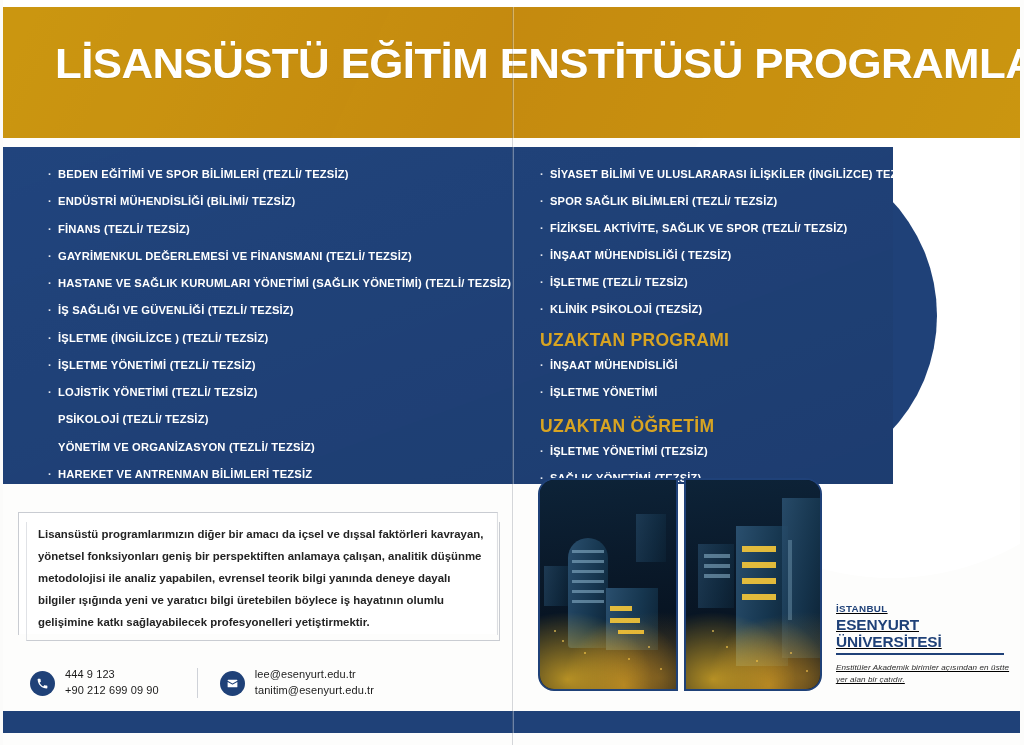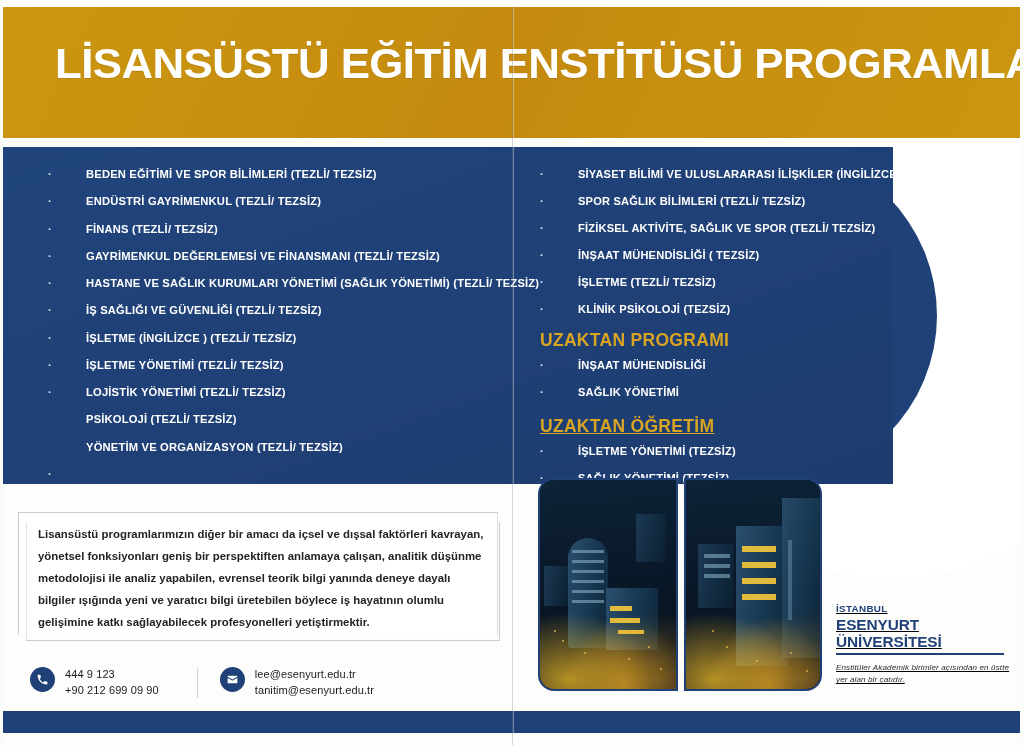--- a/index.html
+++ b/index.html
@@ -97,31 +97,31 @@
     line-height:1.15;
     margin-bottom:14.4px;
     white-space:nowrap;
   }
   .col-right .prog-item{margin-bottom:14.2px;font-size:11.1px;}
   .prog-item .bu{
     display:inline-block;width:10px;flex:0 0 10px;
     color:#e6e9ef;font-size:11px;line-height:1.15;
   }
   .prog-item.nobullet .bu{visibility:hidden;}
-  .prog-item .tx{display:inline-block;margin-left:28px;}
+  .prog-item .tx{display:inline-block;}
 
   .sec-head{
     color:#d8a422;
     font-size:17.5px;
     font-weight:bold;
     letter-spacing:.3px;
     margin:4px 0 8px 0;
     white-space:nowrap;
   }
-  .sec-head.second{margin-top:18px;text-decoration:underline;}
+  .sec-head.second{margin-top:18px;}
 
   
   .para-card{
     position:absolute;left:18px;top:512px;width:478px;height:122px;
     z-index:14;
     background:#ffffff;
   }
   .para-card .frame-a{
     position:absolute;left:0;top:0;width:478px;height:122px;
     border-left:1px solid #c9ccd2;
@@ -183,21 +183,21 @@
   .logo-rule{height:2px;background:#1f4178;width:168px;margin-top:3px;}
   .logo-tag{
     margin-top:7px;font-size:8.1px;font-style:italic;color:#2b2b2b;line-height:1.5;letter-spacing:.1px;
   }
 
   
   .contact-row{
     position:absolute;left:30px;top:661px;height:44px;z-index:16;
     display:flex;align-items:center;
   }
-  .contact-item{display:flex;align-items:flex-start;}
+  .contact-item{display:flex;align-items:center;}
   .cbadge{
     width:25px;height:25px;border-radius:50%;
     background:#1f4178;color:#ffffff;
     display:flex;align-items:center;justify-content:center;
     font-size:12px;flex:0 0 25px;
   }
   .clines{margin-left:10px;color:#1b1b1b;font-size:11px;line-height:1.42;letter-spacing:.1px;}
   .contact-div{width:1px;height:30px;background:#cfd2d8;margin:0 22px 0 38px;}
 
   
@@ -228,21 +228,21 @@
     <div class="panel-grain"></div>
   </div>
 
   <div class="col col-left">
     <div class="prog-item">
         <span class="bu">·</span>
         <span class="tx">BEDEN EĞİTİMİ VE SPOR BİLİMLERİ  (TEZLİ/ TEZSİZ)</span>
       </div>
     <div class="prog-item">
         <span class="bu">·</span>
-        <span class="tx">ENDÜSTRİ GAYRİMENKUL (TEZLİ/ TEZSİZ)</span>
+        <span class="tx">ENDÜSTRİ MÜHENDİSLİĞİ (BİLİMİ/ TEZSİZ)</span>
       </div>
     <div class="prog-item">
         <span class="bu">·</span>
         <span class="tx">FİNANS (TEZLİ/ TEZSİZ)</span>
       </div>
     <div class="prog-item">
         <span class="bu">·</span>
         <span class="tx">GAYRİMENKUL DEĞERLEMESİ VE FİNANSMANI (TEZLİ/ TEZSİZ)</span>
       </div>
     <div class="prog-item">
@@ -268,20 +268,21 @@
     <div class="prog-item nobullet">
         <span class="bu">·</span>
         <span class="tx">PSİKOLOJİ (TEZLİ/ TEZSİZ)</span>
       </div>
     <div class="prog-item nobullet">
         <span class="bu">·</span>
         <span class="tx">YÖNETİM VE ORGANİZASYON (TEZLİ/ TEZSİZ)</span>
       </div>
     <div class="prog-item">
         <span class="bu">·</span>
+        <span class="tx">HAREKET VE ANTRENMAN BİLİMLERİ TEZSİZ</span>
       </div>
   </div>
 
   <div class="col col-right">
     <div class="prog-item">
         <span class="bu">·</span>
         <span class="tx">SİYASET BİLİMİ VE ULUSLARARASI İLİŞKİLER (İNGİLİZCE) TEZSİZ</span>
       </div>
     <div class="prog-item">
         <span class="bu">·</span>
@@ -304,21 +305,21 @@
         <span class="tx">KLİNİK PSİKOLOJİ (TEZSİZ)</span>
       </div>
 
     <div class="sec-head">UZAKTAN PROGRAMI</div>
     <div class="prog-item">
         <span class="bu">·</span>
         <span class="tx">İNŞAAT MÜHENDİSLİĞİ</span>
       </div>
     <div class="prog-item">
         <span class="bu">·</span>
-        <span class="tx">SAĞLIK YÖNETİMİ</span>
+        <span class="tx">İŞLETME YÖNETİMİ</span>
       </div>
 
     <div class="sec-head second">UZAKTAN ÖĞRETİM</div>
     <div class="prog-item">
         <span class="bu">·</span>
         <span class="tx">İŞLETME YÖNETİMİ (TEZSİZ)</span>
       </div>
     <div class="prog-item">
         <span class="bu">·</span>
         <span class="tx">SAĞLIK YÖNETİMİ (TEZSİZ)</span>

